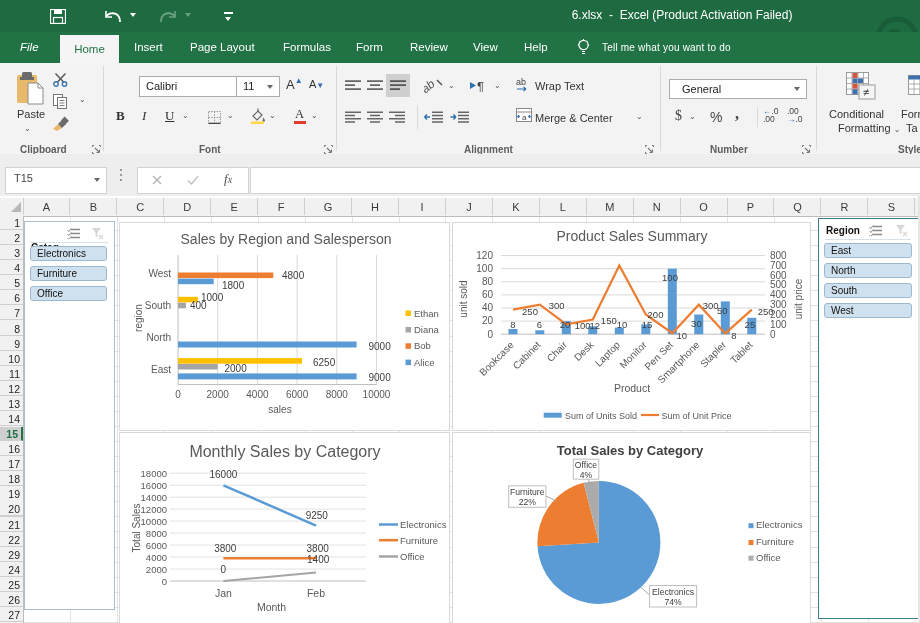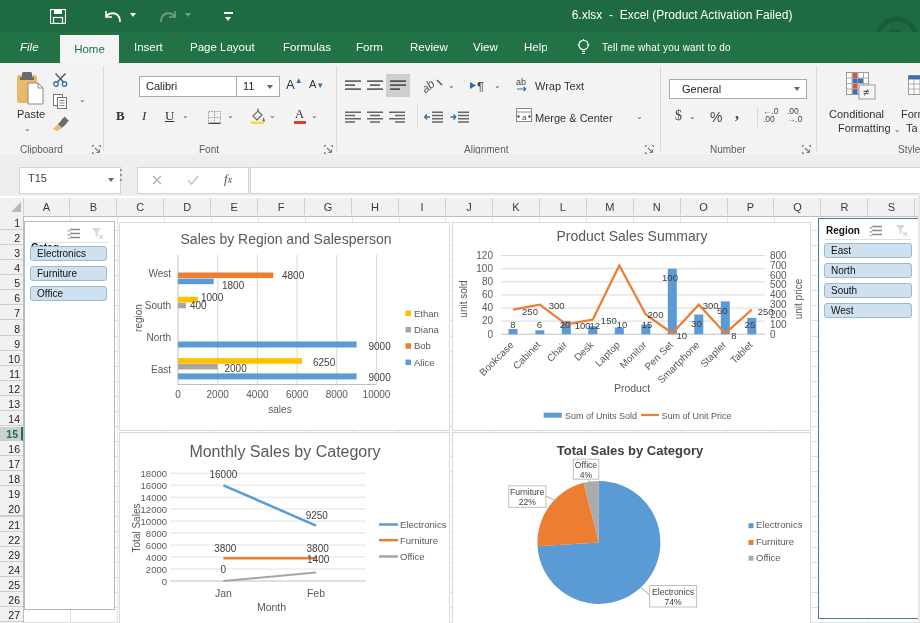--- a/index.html
+++ b/index.html
@@ -8,21 +8,21 @@
   .abs{position:absolute;}
   
   #titlebar{left:0;top:0;width:920px;height:32px;background:#1e6b41;}
   #tabbar{left:0;top:32px;width:920px;height:31px;background:#217346;}
   .tab{position:absolute;top:0;height:31px;line-height:31px;color:#fff;font-size:11.5px;}
   #hometab{position:absolute;left:60px;top:3px;width:59px;height:28px;background:#f5f5f5;
            color:#217346;text-align:center;line-height:28px;font-size:11.5px;}
   
   #ribbon{left:0;top:63px;width:920px;height:91px;background:#f3f3f3;border-bottom:1px solid #c6c6c6;}
   .gsep{position:absolute;top:3px;height:85px;width:1px;background:#dadada;}
-  .glabel{position:absolute;top:81px;font-size:10px;color:#5d5d5d;}
+  .glabel{position:absolute;top:81px;font-size:10px;color:#5d5d5d;font-weight:bold;}
   .launch{position:absolute;top:82px;width:9px;height:9px;}
   .combo{position:absolute;background:#fff;border:1px solid #ababab;font-size:11px;color:#222;}
   .dar{position:absolute;width:0;height:0;border-left:3.5px solid transparent;border-right:3.5px solid transparent;border-top:4px solid #676767;}
   .chev{position:absolute;font-size:8px;color:#555;}
   .btxt{position:absolute;font-size:11px;color:#333;}
   
   #fbar{left:0;top:154px;width:920px;height:42px;background:#eeeeee;border-bottom:2px solid #c9c9c9;}
   .fbox{position:absolute;top:13px;height:25px;background:#fff;border:1px solid #d2d2d2;}
   
   #sheet{left:0;top:196px;width:920px;height:427px;background:#fff;}
@@ -269,21 +269,21 @@
         <rect x="0.5" y="3.5" width="11.5" height="19" fill="#fff" stroke="#9a9a9a"></rect>
         <rect x="0.5" y="3.5" width="11.5" height="4" fill="#3f6fad"></rect>
         <path d="M0.5 12 h12 M0.5 17 h12 M6 7.5 v15" stroke="#9a9a9a" stroke-width="0.8"></path>
       </svg>
       <div class="btxt" style="left:901px;top:45px;">Form</div>
       <div class="btxt" style="left:906px;top:59px;">Ta</div>
     </div>
   </div>
 
   <div class="abs" id="fbar">
-    <div class="fbox" style="left:19px;width:100px;">
+    <div class="fbox" style="left:5px;width:100px;">
       <div class="abs" style="left:8px;top:4px;font-size:11px;color:#444">T15</div>
       <div class="dar" style="left:88px;top:10px;"></div>
     </div>
     <div class="abs" style="left:120px;top:15px;width:2px;height:2px;background:#9a9a9a;box-shadow:0 5px 0 #9a9a9a,0 10px 0 #9a9a9a;"></div>
     <div class="fbox" style="left:137px;width:110px;">
       <svg class="abs" style="left:14px;top:7px" width="10" height="10" viewBox="0 0 10 10">
           <path d="M1 1 L9 9 M9 1 L1 9" stroke="#b3b3b3" stroke-width="1.4"></path>
         </svg>
       <svg class="abs" style="left:49px;top:7px" width="12" height="10" viewBox="0 0 12 10">
           <path d="M1 5.5 L4.5 9 L11 1" fill="none" stroke="#c0c0c0" stroke-width="1.4"></path>

